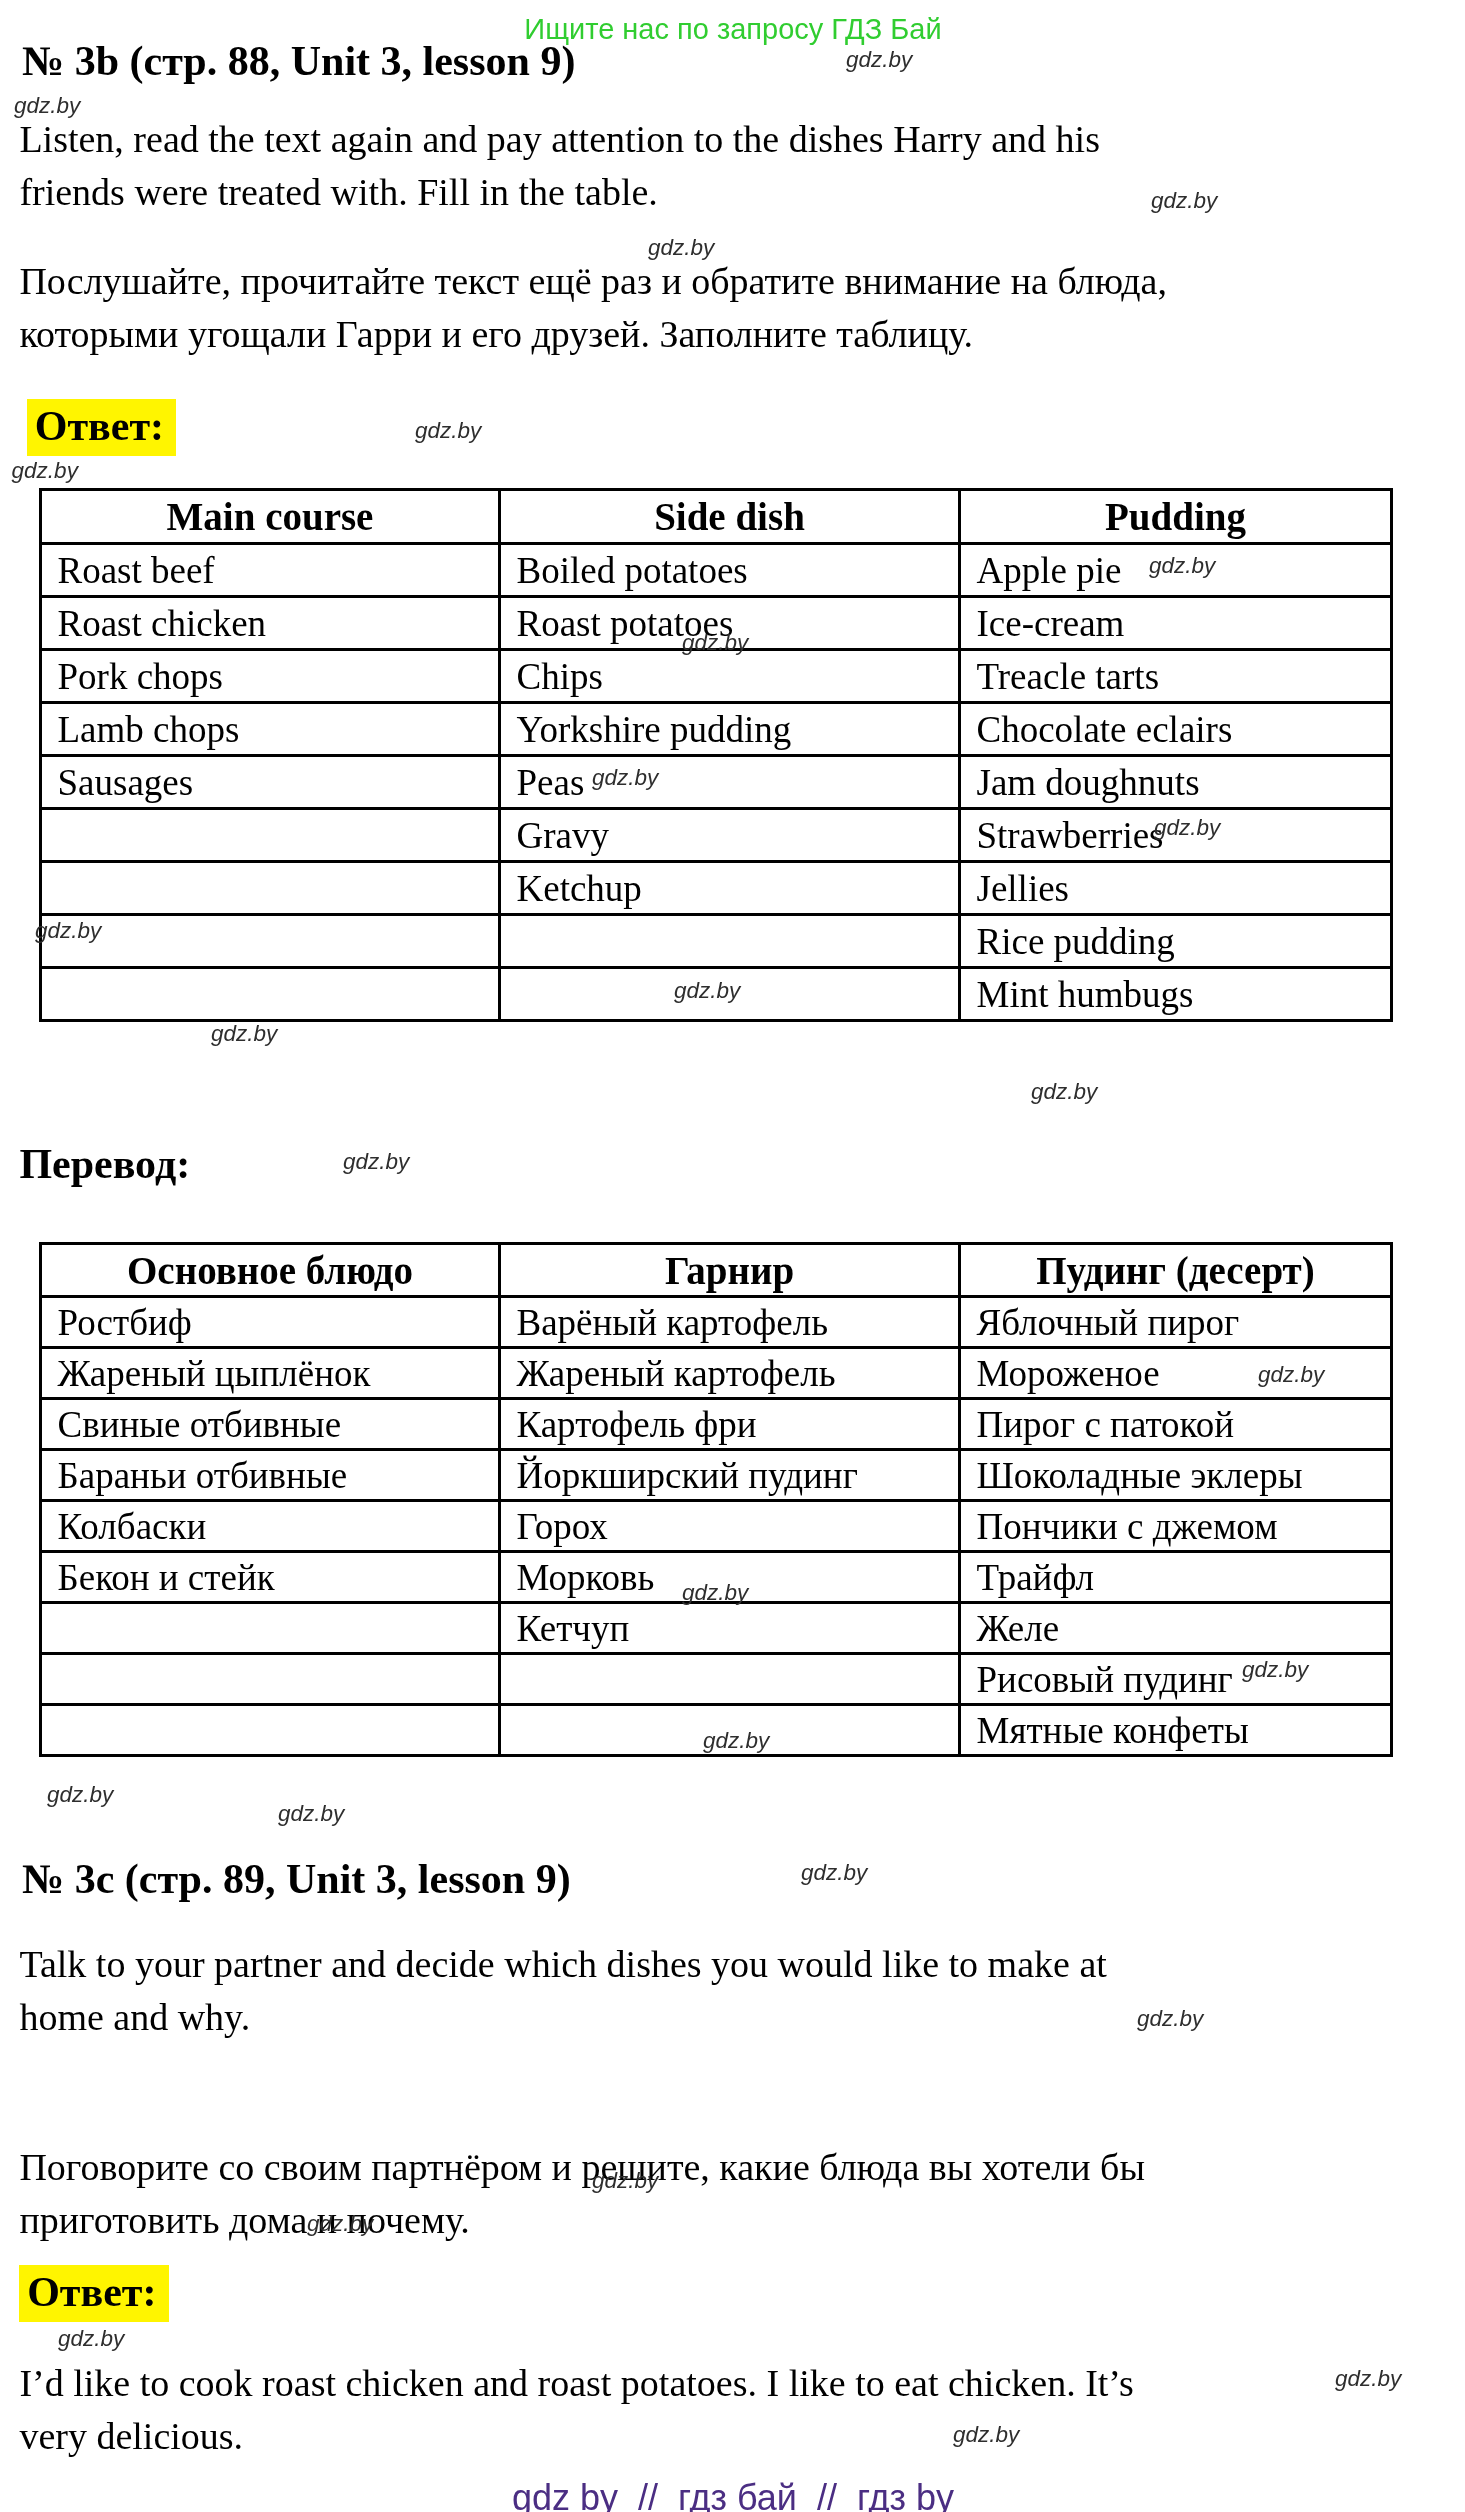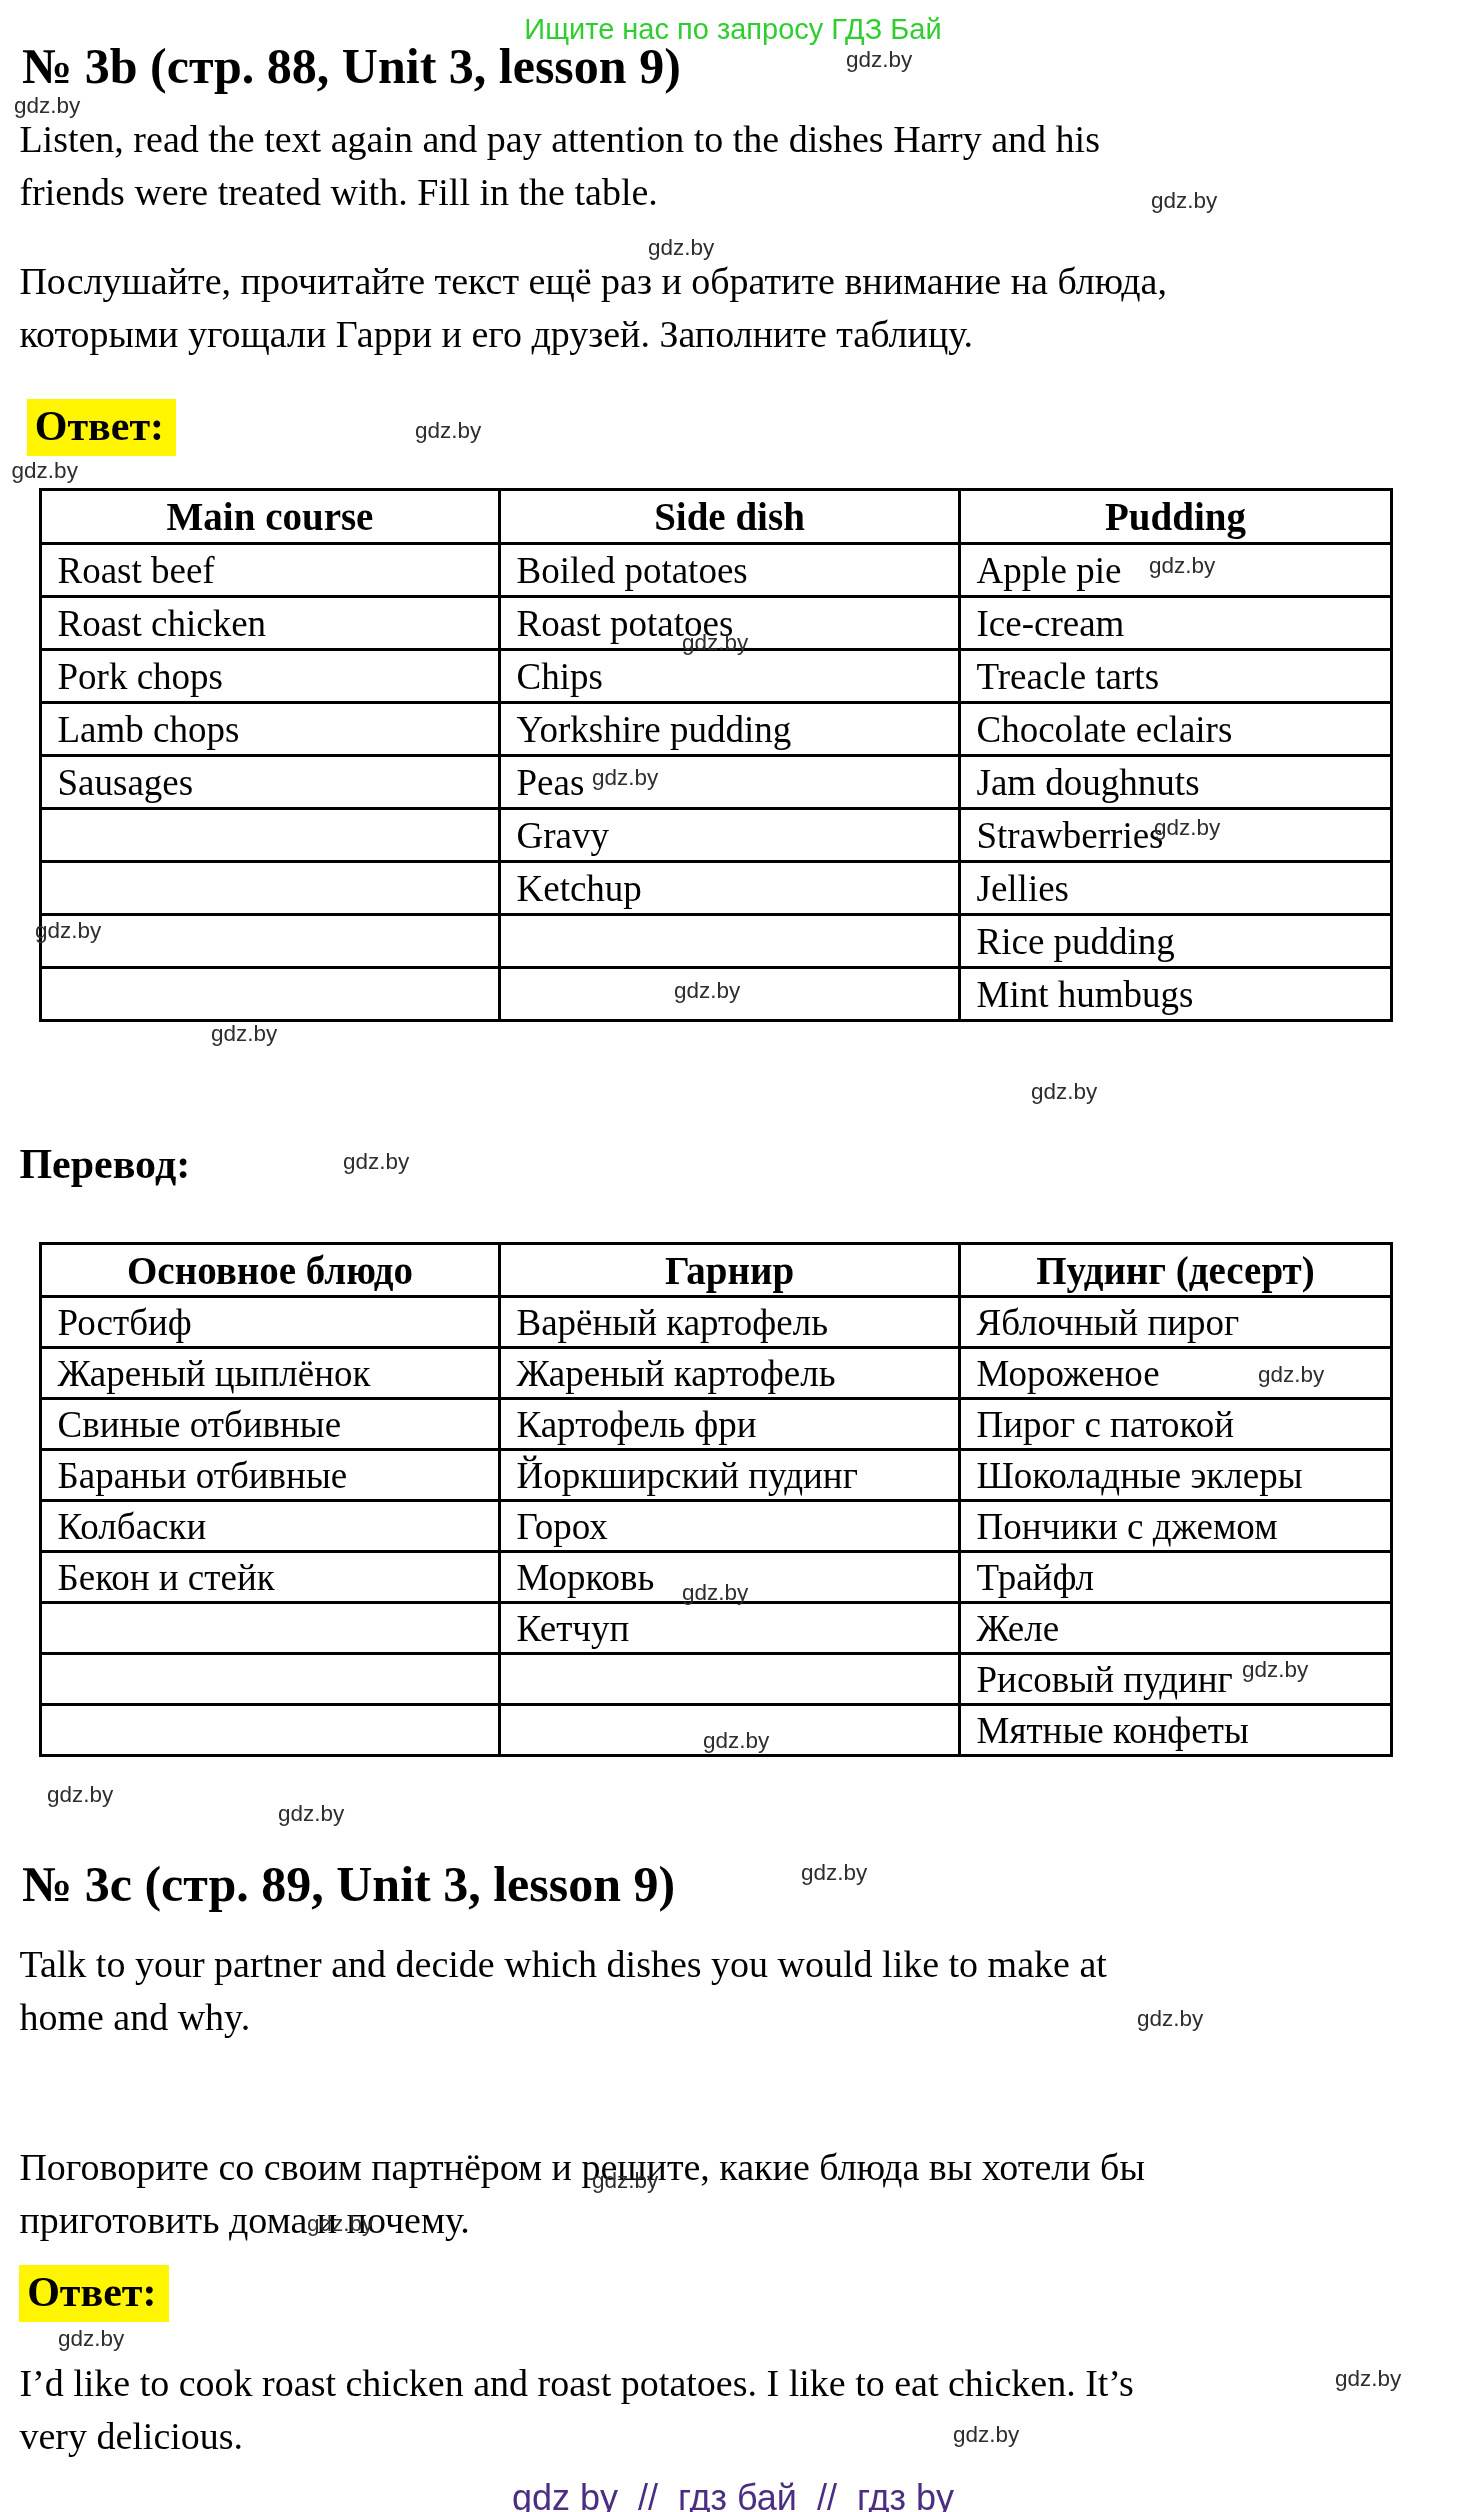--- a/index.html
+++ b/index.html
@@ -18,21 +18,21 @@
     text-align: center;
     font-family: "Liberation Sans", "DejaVu Sans", sans-serif;
     font-size: 29px;
     color: var(--promo_green, #30cd30);
     white-space: nowrap;
     margin-top: 10px;
   }
 
   .ex-title {
     font-weight: bold;
-    font-size: 50px;
+    font-size: 42px;
     white-space: nowrap;
   }
   #title-3b { left: 22px; top: 37px; }
   #title-3c { left: 22px; top: 1855px; }
 
   .para { left: 19.4px; }
   .para .line {
     font-size: 38px;
     line-height: 53px;
     white-space: pre;
@@ -87,20 +87,21 @@
   col.c1 { width: 459px; }
   col.c2 { width: 460px; }
   col.c3 { width: 432px; }
 
   .wm {
     position: absolute;
     font-family: "Liberation Sans", "DejaVu Sans", sans-serif;
     font-size: 22.5px;
     color: var(--watermark_gray, #2e2e2e);
     white-space: nowrap;
+    font-style: italic;
   }
 
   .footer {
     left: 50%; transform: translateX(-50%);
     top: 2477px;
     font-family: "Liberation Sans", "DejaVu Sans", sans-serif;
     font-size: 36px;
     color: var(--footer_purple, #4b2e83);
     white-space: pre;
   }

